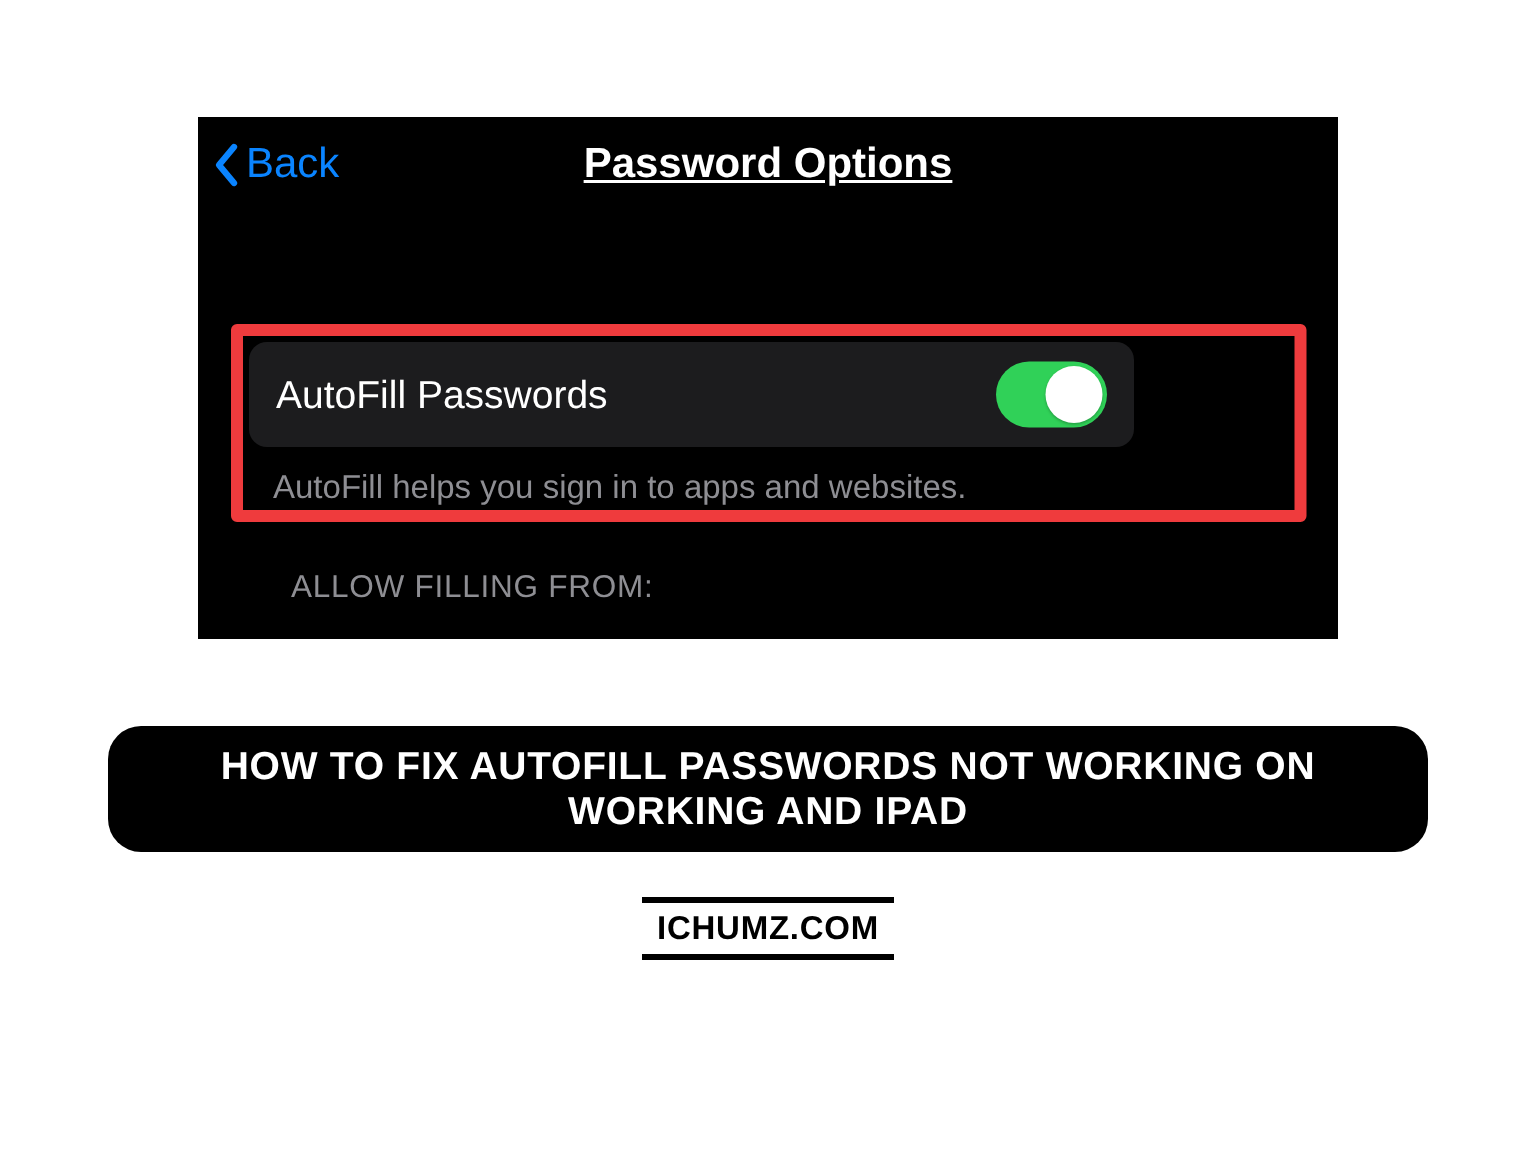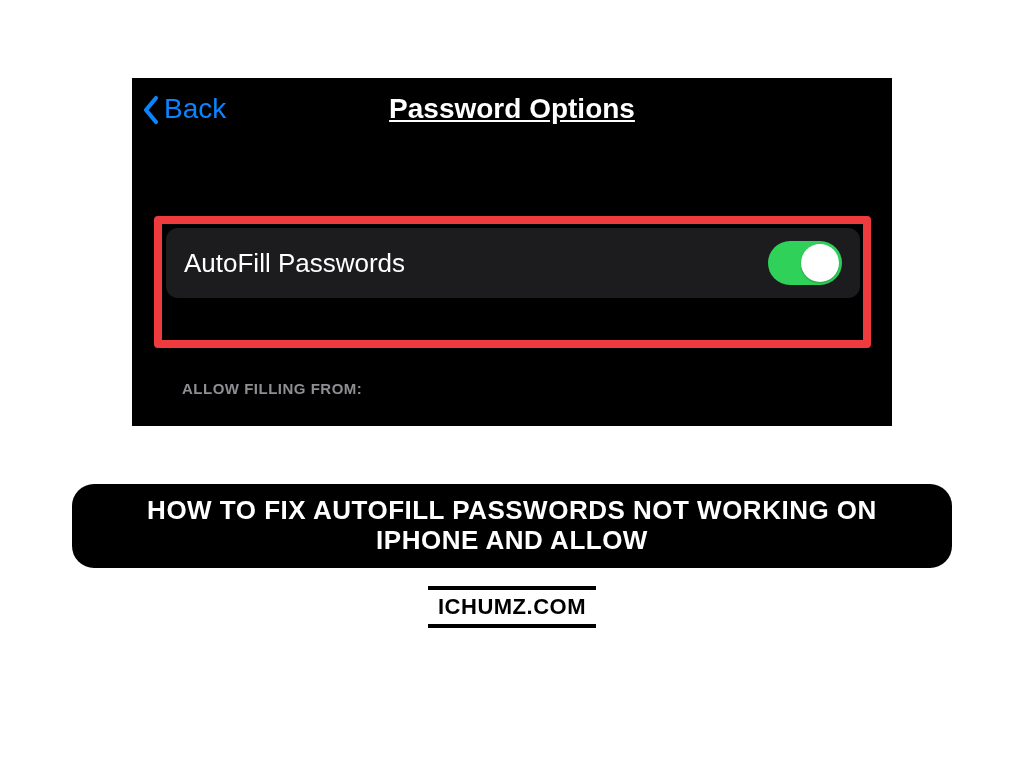--- a/index.html
+++ b/index.html
@@ -67,21 +67,21 @@
       width: 717px;
       height: 132px;
       border: 8px solid #ef3b3d;
       border-radius: 4px;
     }
 
     .setting-row {
       position: absolute;
       left: 34px;
       top: 150px;
-      width: 694px;
+      width: 590px;
       height: 70px;
       background: #1c1c1e;
       border-radius: 12px;
       display: flex;
       align-items: center;
       justify-content: space-between;
       padding: 0 18px;
     }
 
     .setting-label {
@@ -113,44 +113,44 @@
       position: absolute;
       left: 50px;
       top: 234px;
       color: #8e8e93;
       font-size: 22px;
       font-weight: 400;
     }
 
     .section-header {
       position: absolute;
-      left: 50px;
+      left: 62px;
       top: 302px;
       color: #8e8e93;
-      font-size: 15px;
-      font-weight: 700;
+      font-size: 21px;
+      font-weight: 400;
       letter-spacing: 0.5px;
     }
 
     .title-banner {
       margin-top: 58px;
       background: #000000;
       color: #ffffff;
       font-weight: 800;
       font-size: 26px;
       line-height: 1.15;
       text-align: center;
       padding: 12px 26px;
       border-radius: 22px;
       max-width: 880px;
       letter-spacing: 0.5px;
     }
 
     .website-banner {
-      margin-top: 18px;
+      margin-top: 30px;
       background: #ffffff;
       color: #000000;
       font-weight: 800;
       font-size: 22px;
       letter-spacing: 0.5px;
       padding: 4px 10px;
       border-top: 4px solid #000000;
       border-bottom: 4px solid #000000;
     }
   </style>
@@ -171,22 +171,23 @@
     <div class="nav-title">Password Options</div>
   </div>
 
   <div class="setting-row">
     <span class="setting-label">AutoFill Passwords</span>
     <div class="toggle">
       <div class="toggle-knob"></div>
     </div>
   </div>
 
+  <div class="setting-footer">AutoFill helps you sign in to apps and websites.</div>
 
   <div class="highlight-box"></div>
 
   <div class="section-header">ALLOW FILLING FROM:</div>
 
 </div>
 
-<div class="title-banner">HOW TO FIX AUTOFILL PASSWORDS NOT WORKING ON IPHONE AND ALLOW</div>
+<div class="title-banner">HOW TO FIX AUTOFILL PASSWORDS NOT WORKING ON WORKING AND IPAD</div>
 
 <div class="website-banner">ICHUMZ.COM</div>
 
 </body></html>

